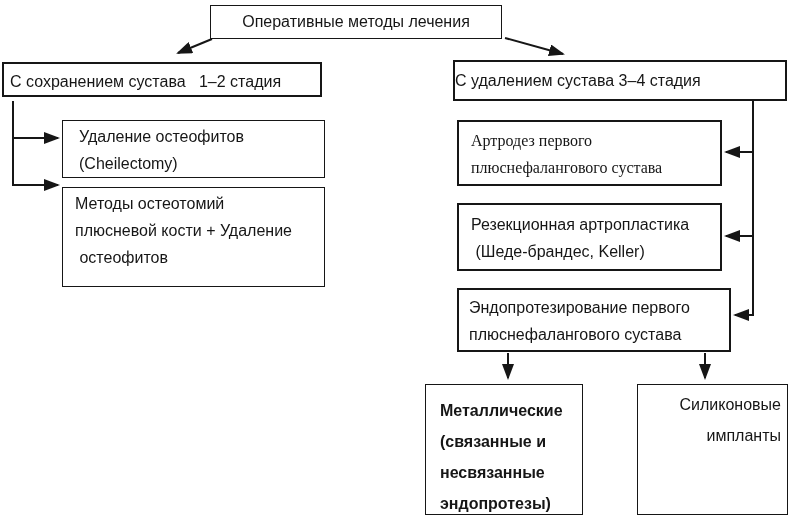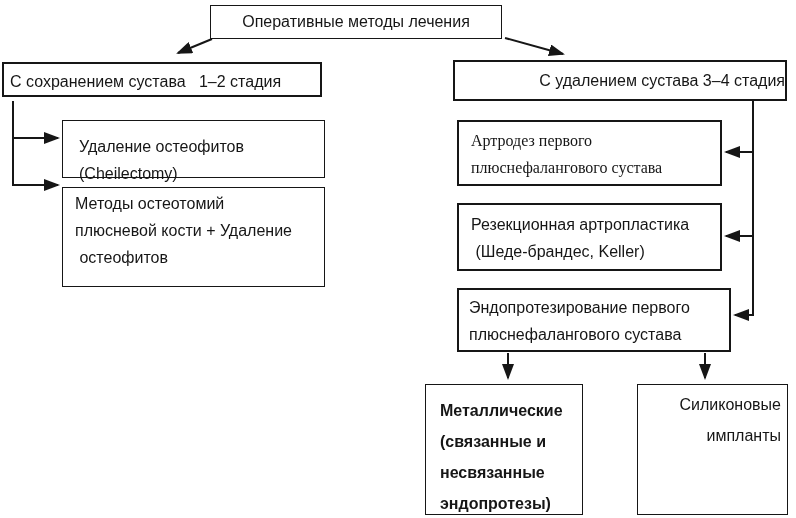--- a/index.html
+++ b/index.html
@@ -41,26 +41,26 @@
   }
   #left-header {
     left: 2px; top: 62px; width: 320px; height: 35px;
     border-width: 2px;
     padding-left: 6px;
     line-height: 35px;
   }
   #right-header {
     left: 453px; top: 60px; width: 334px; height: 41px;
     border-width: 2px;
-    text-align: right;
+    text-align: left;
     line-height: 37px;
   }
   #box-l1 {
     left: 62px; top: 120px; width: 263px; height: 58px;
-    padding: 12px 8px 0 16px;
+    padding: 2px 8px 0 16px;
   }
   #box-l2 {
     left: 62px; top: 187px; width: 263px; height: 100px;
     padding: 2px 6px 0 12px;
   }
   #box-r1 {
     left: 457px; top: 120px; width: 265px; height: 66px;
     border-width: 2px;
     padding: 5px 4px 0 12px;
     font-family: Liberation Serif, serif;

